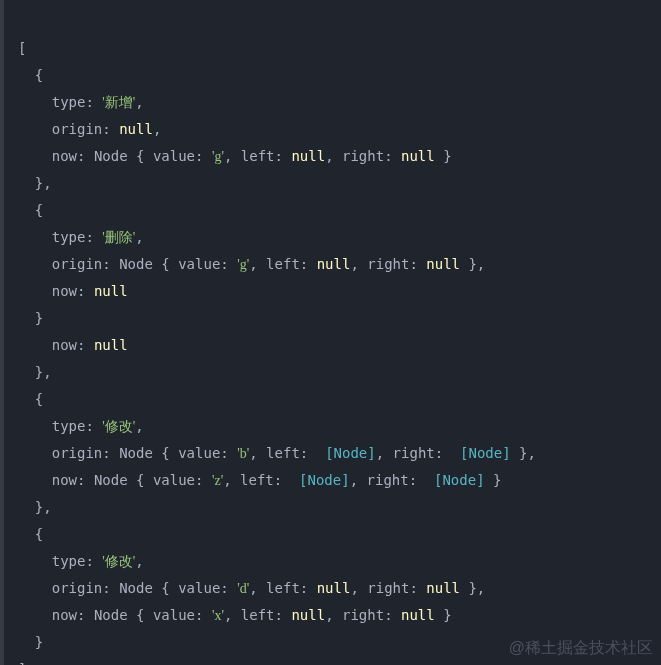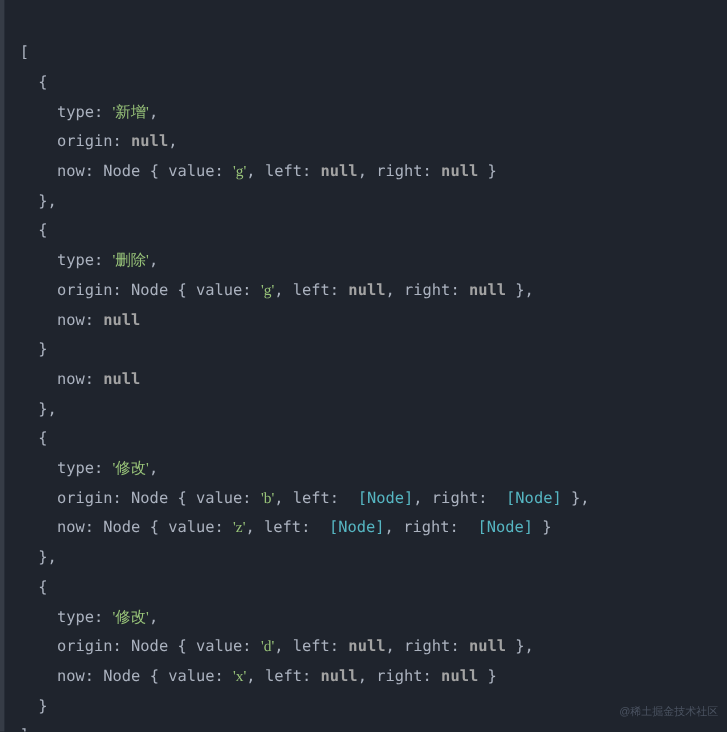--- a/index.html
+++ b/index.html
@@ -12,27 +12,27 @@
     font-size: 14px;
     line-height: 27px;
     color: #abb2bf;
     padding: 8px 0 0 14px;
     position: relative;
     overflow: hidden;
   }
   .code { white-space: pre; }
   .key { color: #abb2bf; }
   .str { color: #98c379; font-family: Liberation Serif, serif; }
-  .kw  { color: #a3a3a3; font-weight: bold; }
+  .kw  { color: #fef9c3; font-weight: normal; }
   .node{ color: #56b6c2; }
   .watermark {
     position: absolute;
     right: 8px;
     bottom: 4px;
-    font-size: 10px;
+    font-size: 16px;
     color: #4a5260;
     font-family: Liberation Sans, sans-serif;
   }
 </style>
 </head>
 <body>
 
 <div class="code">
 <span>[</span>
 <span>  </span><span>{</span>

